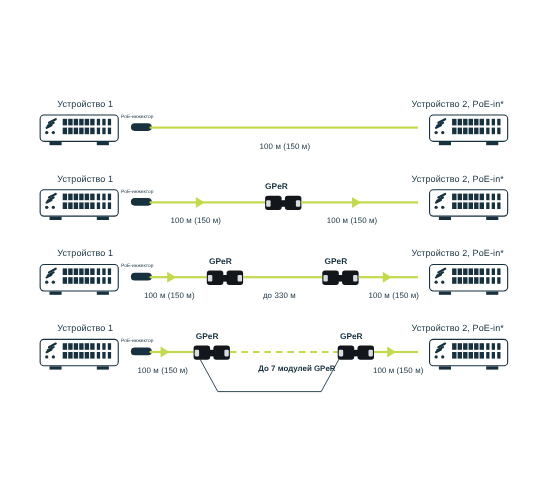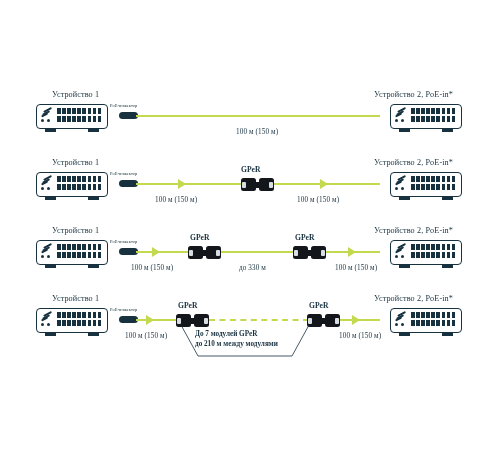--- a/index.html
+++ b/index.html
@@ -10,21 +10,21 @@
   body {
     width: 500px;
     height: 450px;
     position: relative;
     font-family: "Liberation Sans", sans-serif;
     overflow: hidden;
   }
   #diagram {
     position: absolute;
     left: 0; top: 0;
-    width: 452px; height: 450px; font-family: Liberation Serif, serif;
+    width: 452px; height: 450px;
   }
   .row {
     position: absolute;
     left: 0;
     width: 500px;
     height: 78px;
   }
   .row-1 { top: 90px; }
   .row-2 { top: 158px; }
   .row-3 { top: 226px; }
@@ -194,21 +194,21 @@
     white-space: nowrap;
     letter-spacing: 0.1px;
   }
 
   
   .brace {
     position: absolute;
   }
   .note {
     position: absolute;
-    text-align: left;
+    text-align: right;
     font-size: 7.2px;
     font-weight: bold;
     color: #17313f;
     white-space: nowrap;
     line-height: 1.35;
   }
 </style>
 </head>
 <body>
 
@@ -588,21 +588,20 @@
 
     <div class="link" style="left:340px; top:25px; width:40px;"></div>
     <div class="arrow" style="left:352px; top:21px;"></div>
     <div class="dist" style="left:339px; top:38px;">100 м (150 м)</div>
 
     <svg class="brace" style="left:170px; top:31px;" width="150" height="35" viewBox="0 0 150 35">
       <path d="M 11 0 L 28 31 L 122 31 L 139 0" fill="none" stroke="#17313f" stroke-width="0.8"></path>
     </svg>
     <div class="note" style="left:195px; top:36px; width:110px;">
       <div>До 7 модулей GPeR</div>
-      <div>до 210 м между модулями</div>
     </div>
 
     <div class="device-label" style="left:374px; top:0px;">Устройство 2, PoE-in*</div>
     <div class="device" style="left:390px; top:14px;">
       <div class="chassis"></div>
       <div class="wifi">
           <b></b>
           <b></b>
           <b></b>
         </div>

